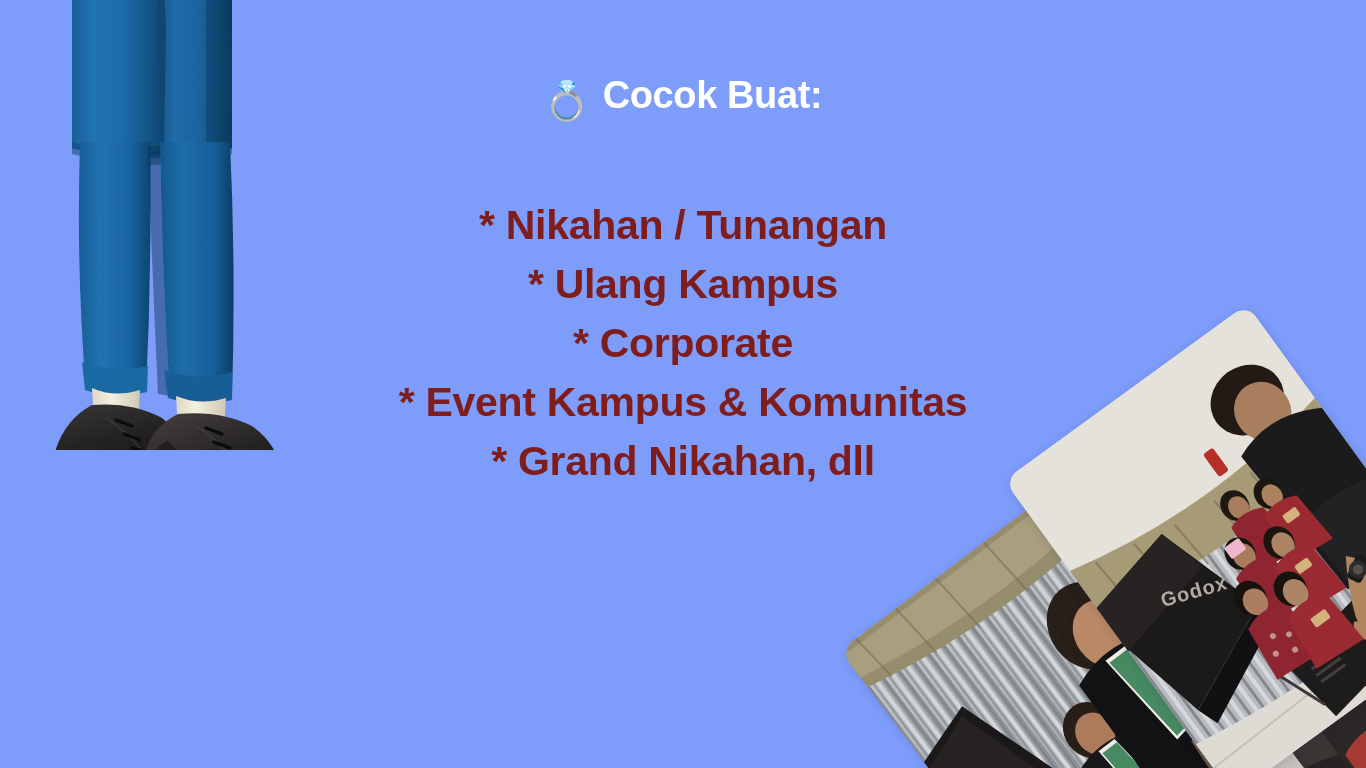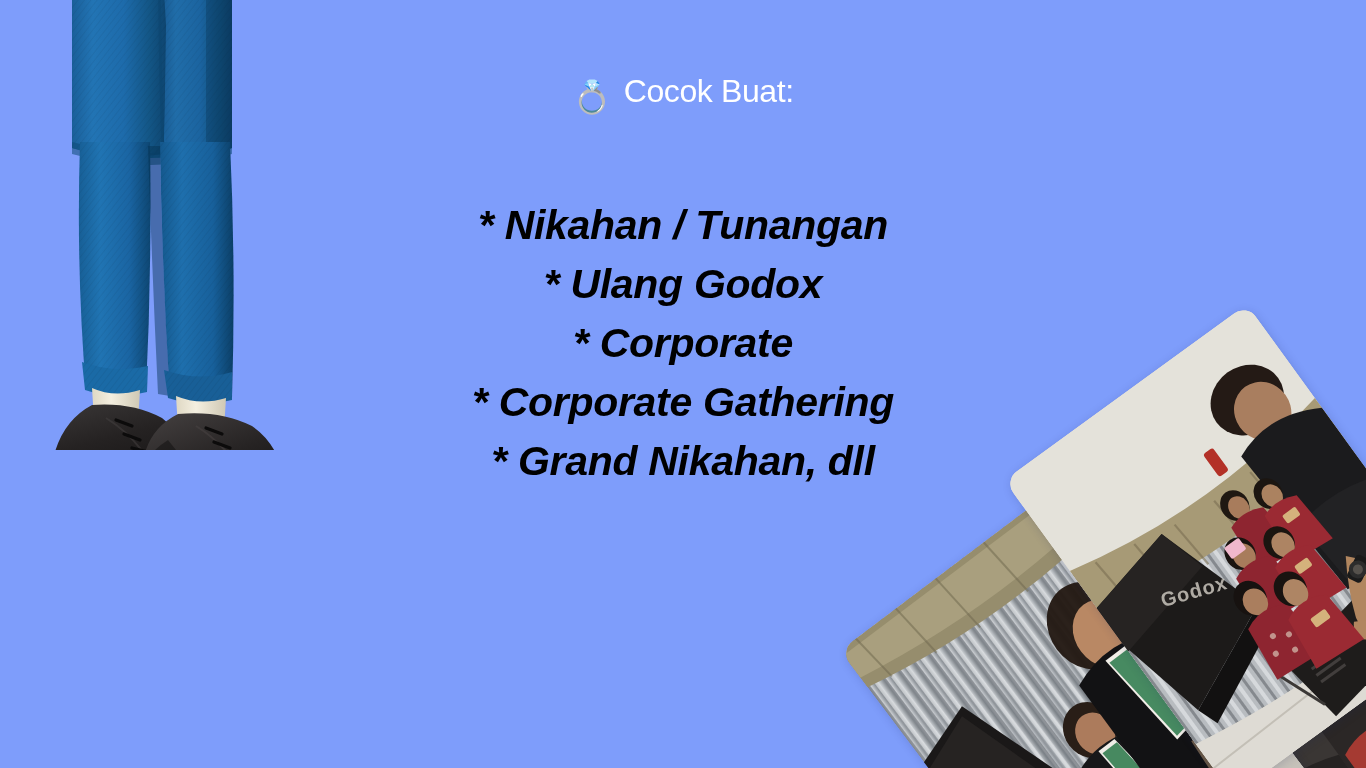--- a/index.html
+++ b/index.html
@@ -21,40 +21,39 @@
     left:0; top:0;
     width:1366px;
     text-align:center;
     z-index:5;
     pointer-events:none;
   }
   #heading {
     position:absolute;
     left:0; top:74px; width:1366px;
     color:#ffffff;
-    font-size:32px;
-    font-weight:normal;
+    font-size:38px;
+    font-weight:bold;
     letter-spacing:-0.4px;
     line-height:1.12;
     white-space:nowrap;
   }
   #heading .emoji-ring {
     display:inline-block;
     vertical-align:-6px;
     margin-right:12px;
   }
   #list {
     position:absolute;
     left:0; top:196px; width:1366px;
-    color:#000000;
+    color:#7f1d1d;
     font-size:41px;
     font-weight:bold;
     letter-spacing:-0.3px;
     line-height:59px;
-    font-style:italic;
   }
   #list .line { white-space:nowrap; }
 
   
   #character {
     position:absolute;
     left:0px; top:-250px;
     width:300px; height:700px;
     z-index:3;
   }
@@ -216,23 +215,23 @@
   </div>
 
   <div id="text-block">
 
     <div id="heading">
       <span class="emoji-ring">💍</span><span>Cocok Buat:</span>
     </div>
 
     <div id="list">
       <div class="line">* Nikahan / Tunangan</div>
-      <div class="line">* Ulang Godox</div>
+      <div class="line">* Ulang Kampus</div>
       <div class="line">* Corporate</div>
-      <div class="line">* Corporate Gathering</div>
+      <div class="line">* Event Kampus &amp; Komunitas</div>
       <div class="line">* Grand Nikahan, dll</div>
     </div>
 
   </div>
 
   <div class="photo" id="photo-corner">
     <svg viewBox="0 0 170 150" xmlns="http://www.w3.org/2000/svg" aria-hidden="true">
       <rect width="170" height="150" fill="#2b2726"></rect>
       <path d="M0 0 H90 V150 H0 Z" fill="#3a3634"></path>
       <path d="M0 60 Q40 48 90 66 L90 150 H0 Z" fill="#262322"></path>

